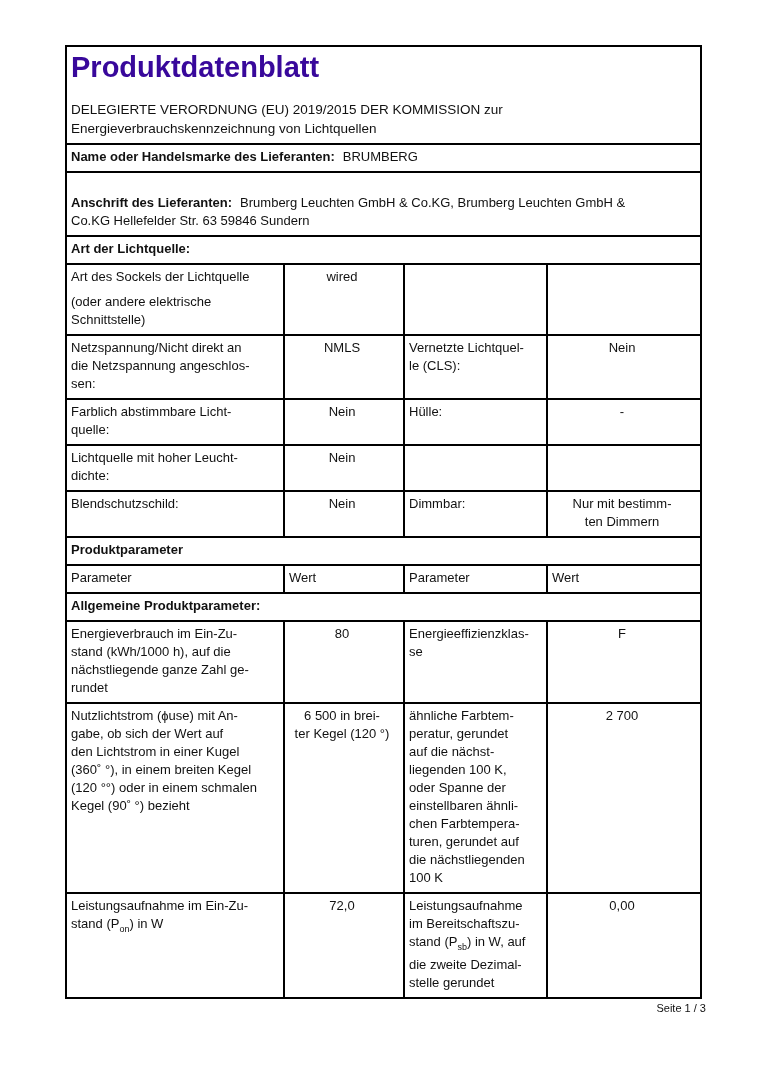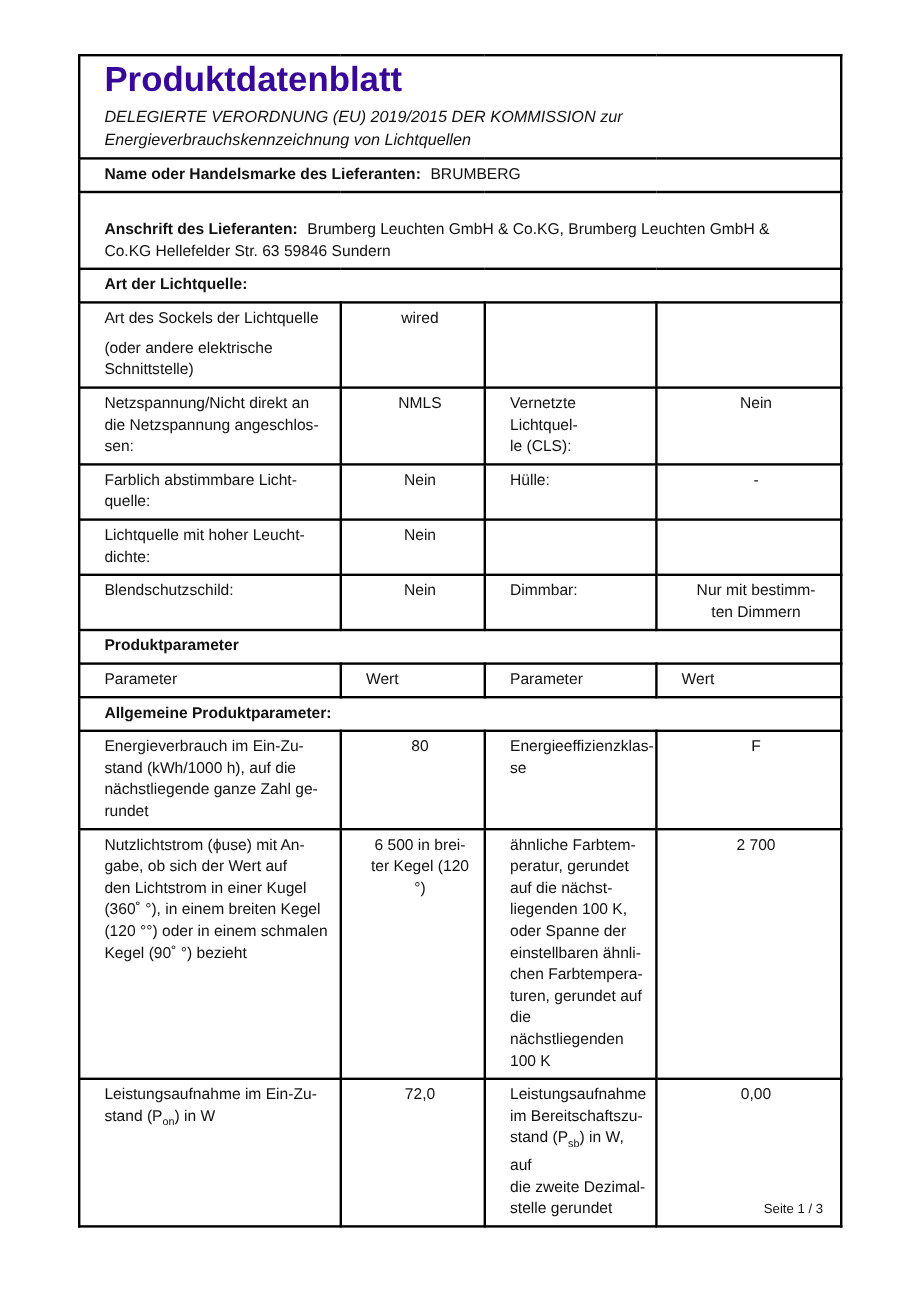--- a/index.html
+++ b/index.html
@@ -15,50 +15,49 @@
 
   table.doc {
     position:absolute; left:65px; top:45px;
     width:635px;
     border-collapse:collapse;
     table-layout:fixed;
   }
   table.doc td {
     border:2px solid #000;
     vertical-align:top;
-    padding:3px 8px 5px 20px;
+    padding:3px 8px 5px 4px;
     font-size:13px;
     line-height:18px;
   }
   td.titleblock { padding:8px 12px 10px 12px; }
   .doc-title {
     font-size:29px;
     font-weight:bold;
     line-height:34px;
     letter-spacing:0;
   }
   .doc-subtitle {
-    margin-top:4px;
+    margin-top:16px;
     font-size:13.5px;
     line-height:19px;
     white-space:pre-line;
-    font-style:italic;
   }
   .ws { white-space:pre-line; }
   .lbl { font-weight:bold; }
   .val { margin-left:8px; }
   .inforow td { padding:4px 8px 6px 8px; font-size:13.5px; }
   .center { text-align:center; }
   .sectionhead { font-weight:bold; text-align:left; }
   .para-gap { margin-top:7px; }
   sub { font-size:9px; }
   .footer {
     position:absolute;
     top:1002px;
-    right:78px;
+    right:58px;
     font-size:11px;
     line-height:13px;
     color:#111;
   }
 </style>
 </head>
 <body>
 
 <div class="page">
   <table class="doc">

